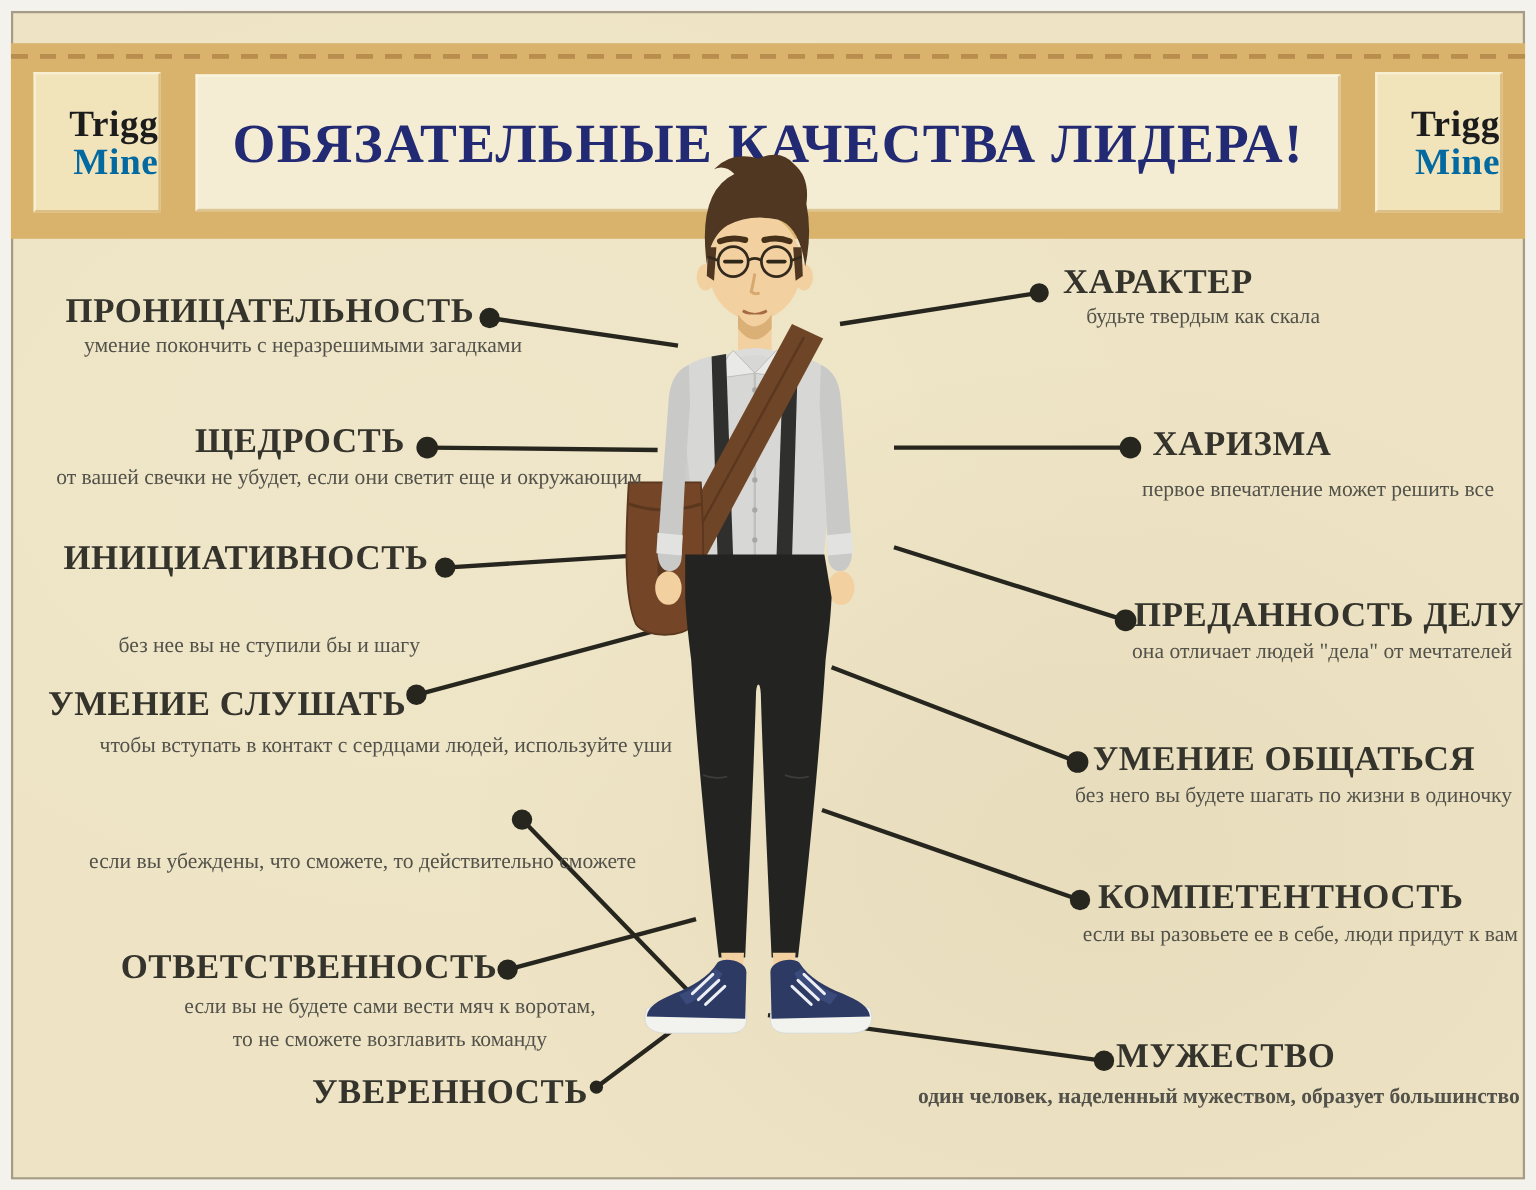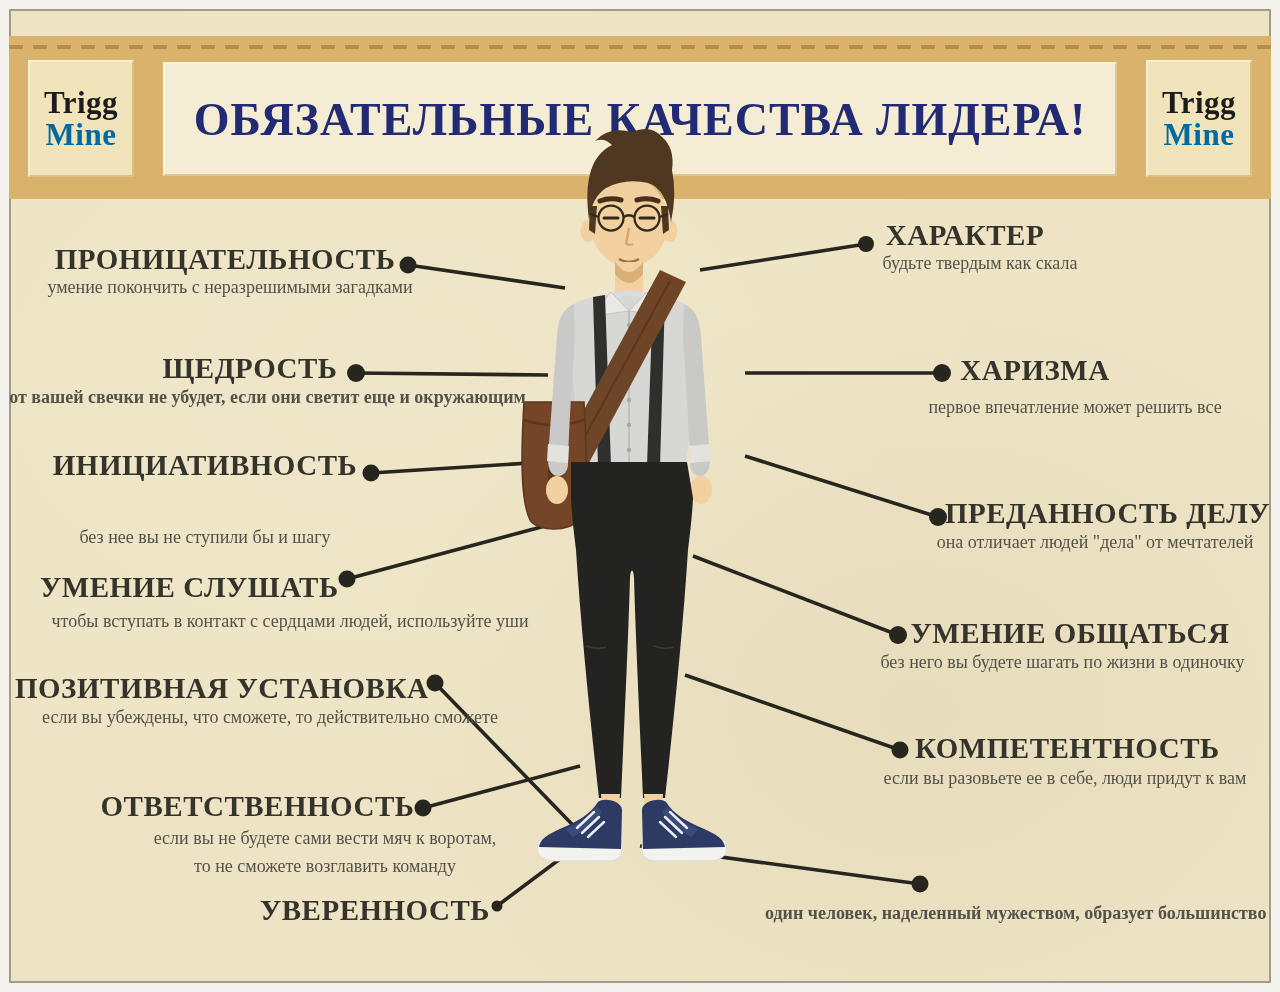--- a/index.html
+++ b/index.html
@@ -12,39 +12,39 @@
     border:9px solid #f4f2ec;
     box-shadow: inset 0 0 0 2px #a49b88, 0 0 0 1px #b9b3a6;
     font-family:"Liberation Serif","DejaVu Serif",serif;
   }
   .band{position:absolute;left:0;right:0;top:27px;height:163px;background:#d9b26c;}
   .band-dash{position:absolute;left:0;right:0;top:36px;height:4px;
     background:repeating-linear-gradient(90deg,#b98d4e 0 14px,rgba(0,0,0,0) 14px 24px);}
   .logo-box{position:absolute;top:51px;width:106px;height:117px;background:#f2e4ba;
     border-top:2px solid #f8efd3;border-left:2px solid #f8efd3;
     border-right:2px solid #ddbf85;border-bottom:2px solid #ddbf85;
-    display:flex;flex-direction:column;justify-content:center;align-items:center;box-sizing:border-box;}
+    display:flex;flex-direction:column;justify-content:center;align-items:flex-end;box-sizing:border-box;}
   .logo-left{left:19px;}
   .logo-right{left:1137px;}
   .logo-line{font-weight:bold;font-size:31px;line-height:1.02;letter-spacing:0.5px;}
   .logo-trigg{color:#1c1c1c;}
   .logo-mine{color:#0369a1;}
   .title-box{position:absolute;left:154px;top:53px;width:954px;height:114px;background:#f5edd3;
     border-top:2px solid #faf3dd;border-left:2px solid #faf3dd;
     border-right:2px solid #ddc693;border-bottom:2px solid #ddc693;
     display:flex;align-items:center;justify-content:center;box-sizing:border-box;}
   .poster-title{margin:0;font-size:46px;font-weight:bold;color:#232a74;letter-spacing:1px;white-space:nowrap;}
   svg.layer{position:absolute;left:0;top:0;width:1280px;height:992px;pointer-events:none;}
   .q-title{position:absolute;font-weight:bold;font-size:29px;color:#35342c;letter-spacing:0.5px;
     text-align:center;white-space:nowrap;}
-  .q-desc{position:absolute;font-size:18px;color:#53524a;text-align:center;white-space:nowrap;}
+  .q-desc{position:absolute;font-size:18px;color:#53524a;text-align:right;white-space:nowrap;}
   .qd-multiline{white-space:pre-line;text-align:center;line-height:1.55;}
   
   .qt-l1{left:31px;  top:234px;width:370px;}  .qd-l1{left:16px; top:268px;width:410px;}
-  .qt-l2{left:121px; top:343px;width:240px;}  .qd-l2{left:-9px; top:378px;width:535px;font-weight:bold;}
+  .qt-l2{left:121px; top:343px;width:240px;}  .qd-l2{left:-9px; top:378px;width:535px;}
   .qt-l3{left:31px;  top:440px;width:330px;}  .qd-l3{left:51px; top:477px;width:290px;margin-top:41px;}
   .qt-l4{left:31px;  top:562px;width:290px;}  .qd-l4{left:11px; top:602px;width:540px;}
   .qt-l5{left:6px;   top:663px;width:410px;}  .qd-l5{left:1px;  top:698px;width:520px;}
   .qt-l6{left:91px;  top:781px;width:315px;}  .qd-l6{left:106px;top:816px;width:420px;}
   .qt-l7{left:246px; top:885px;width:240px;}  .qd-l7{left:121px;top:916px;width:480px;}
   
   .qt-r1{left:876px; top:210px;width:160px;}  .qd-r1{left:851px;top:244px;width:240px;}
   .qt-r2{left:946px; top:345px;width:160px;}  .qd-r2{left:896px;top:388px;width:340px;}
   .qt-r3{left:936px; top:488px;width:320px;}  .qd-r3{left:921px;top:523px;width:330px;}
   .qt-r4{left:901px; top:608px;width:320px;}  .qd-r4{left:856px;top:643px;width:395px;}
@@ -229,32 +229,32 @@
   </svg>
 
   <div class="q-title qt-l1">ПРОНИЦАТЕЛЬНОСТЬ</div>
   <div class="q-desc  qd-l1">умение покончить с неразрешимыми загадками</div>
   <div class="q-title qt-l2">ЩЕДРОСТЬ</div>
   <div class="q-desc  qd-l2">от вашей свечки не убудет, если они светит еще и окружающим</div>
   <div class="q-title qt-l3">ИНИЦИАТИВНОСТЬ</div>
   <div class="q-desc  qd-l3">без нее вы не ступили бы и шагу</div>
   <div class="q-title qt-l4">УМЕНИЕ СЛУШАТЬ</div>
   <div class="q-desc  qd-l4">чтобы вступать в контакт с сердцами людей, используйте уши</div>
-  <div class="q-title qt-l5">ПОЗИТИВНАЯ УСТАНОВКА</div>
   <div class="q-desc  qd-l5">если вы убеждены, что сможете, то действительно сможете</div>
   <div class="q-title qt-l6">ОТВЕТСТВЕННОСТЬ</div>
   <div class="q-desc  qd-l6 qd-multiline">если вы не будете сами вести мяч к воротам,
 то не сможете возглавить команду</div>
   <div class="q-title qt-l7">УВЕРЕННОСТЬ</div>
 
   <div class="q-title qt-r1">ХАРАКТЕР</div>
   <div class="q-desc  qd-r1">будьте твердым как скала</div>
   <div class="q-title qt-r2">ХАРИЗМА</div>
   <div class="q-desc  qd-r2">первое впечатление может решить все</div>
   <div class="q-title qt-r3">ПРЕДАННОСТЬ ДЕЛУ</div>
   <div class="q-desc  qd-r3">она отличает людей "дела" от мечтателей</div>
   <div class="q-title qt-r4">УМЕНИЕ ОБЩАТЬСЯ</div>
   <div class="q-desc  qd-r4">без него вы будете шагать по жизни в одиночку</div>
   <div class="q-title qt-r5">КОМПЕТЕНТНОСТЬ</div>
   <div class="q-desc  qd-r5">если вы разовьете ее в себе, люди придут к вам</div>
+  <div class="q-title qt-r6">МУЖЕСТВО</div>
   <div class="q-desc  qd-r6">один человек, наделенный мужеством, образует большинство</div>
 
 </div>
 
 </body></html>

